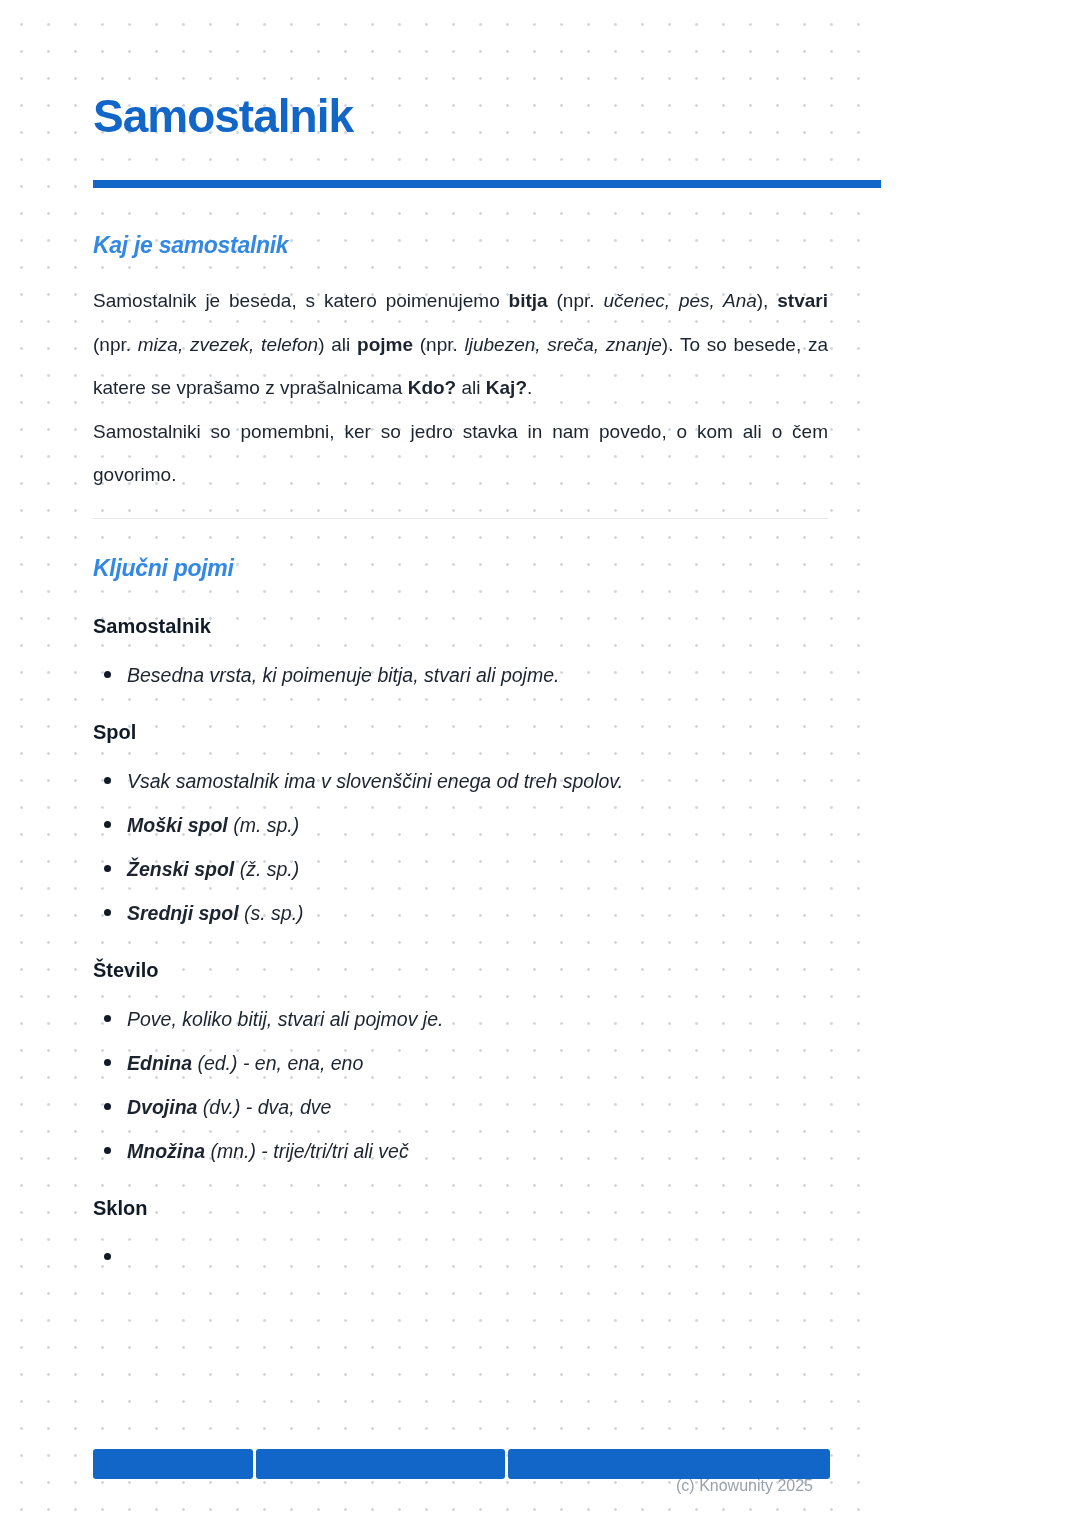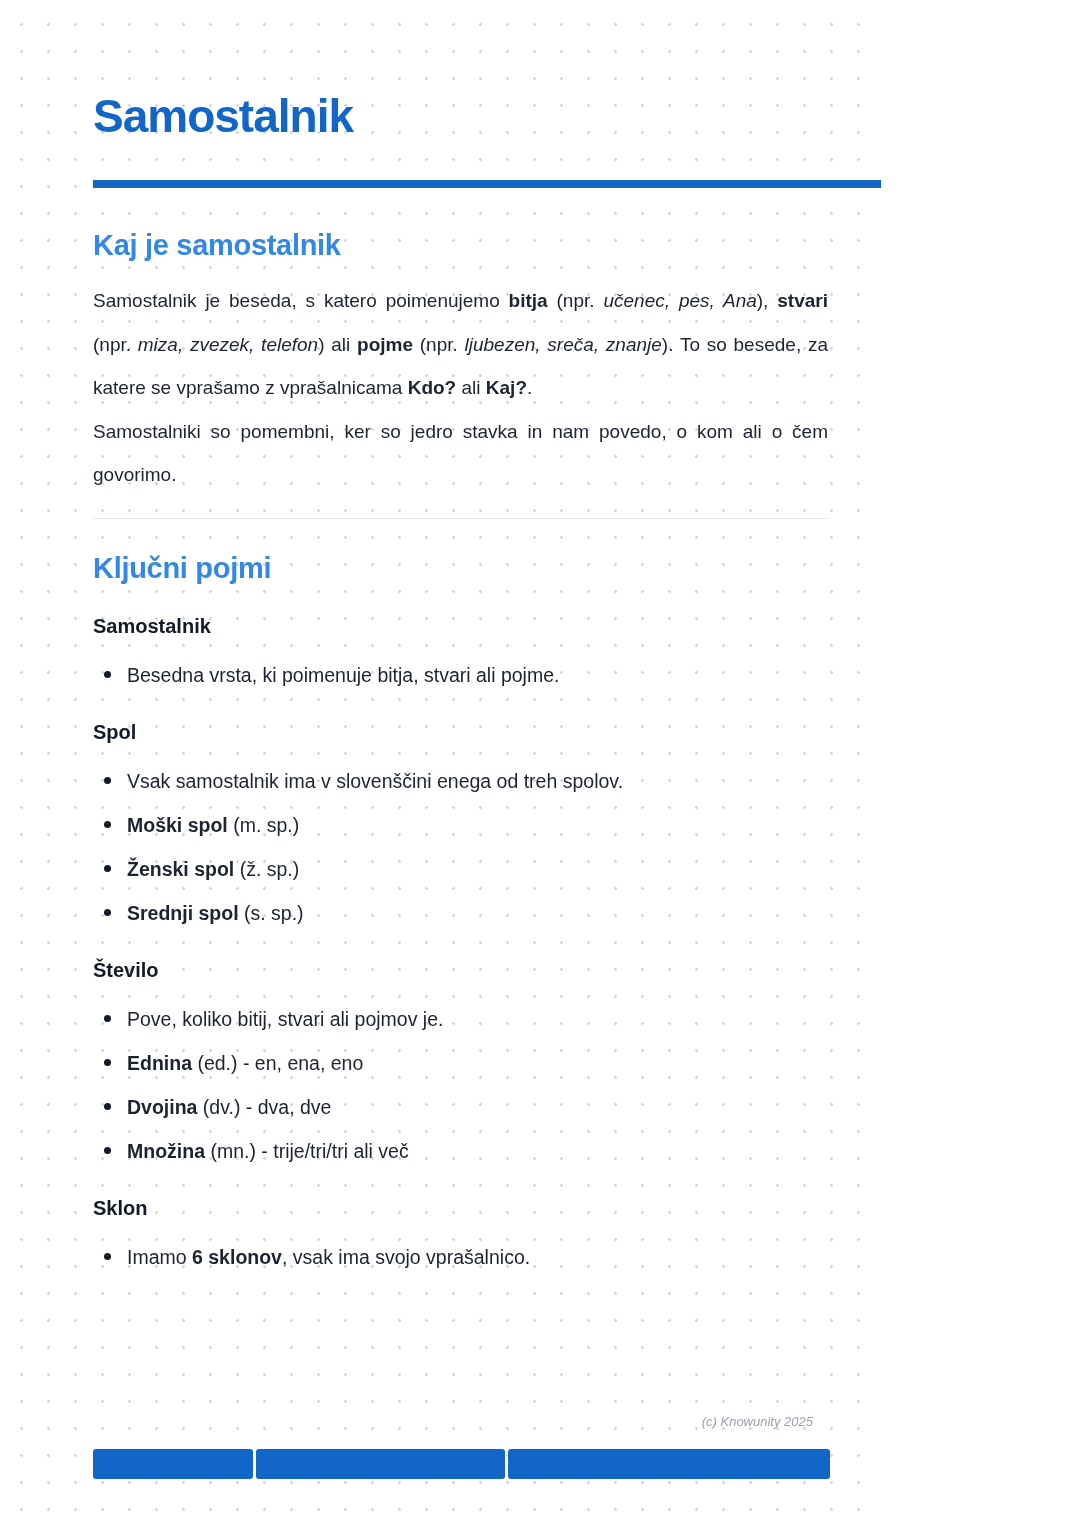--- a/index.html
+++ b/index.html
@@ -45,25 +45,26 @@
     letter-spacing: -1px;
     color: var(--accent, #1166C7);
   }
   .rule {
     margin-top: 37px;
     width: 844px;
     height: 8px;
     background: var(--accent, #1166C7);
   }
   h2.section-heading {
-    font-size: 29px;
+    font-size: 23px;
     line-height: 38px;
     font-weight: 700;
     letter-spacing: -0.3px;
     color: var(--heading, #3288E4);
+    font-style: italic;
   }
   h2.first { margin-top: 38px; }
   h2.second { margin-top: 30px; }
   p.para {
     font-size: 19px;
     line-height: 43.5px;
     text-align: justify;
     color: #1c2430;
   }
   p.para:first-of-type { margin-top: 15px; }
@@ -76,20 +77,21 @@
   h3.subheading {
     margin-top: 25px;
     font-size: 20px;
     line-height: 28px;
     font-weight: 700;
     color: #111b28;
   }
   ul.bullets {
     list-style: none;
     margin-top: 17px;
+    font-style: italic;
   }
   ul.bullets li {
     position: relative;
     padding-left: 34px;
     margin-bottom: 8px;
     font-size: 19.5px;
     line-height: 36px;
     text-align: justify;
     color: #1c2430;
   }
@@ -116,25 +118,24 @@
     background: var(--accent, #1166C7);
     border-radius: 3px;
     height: 100%;
   }
   .seg1 { width: 160px; }
   .seg2 { width: 249px; }
   .seg3 { flex: 1; }
   .copyright {
     position: absolute;
     z-index: 4;
-    top: 1414px;
+    top: 1477px;
     right: 68px;
-    font-size: 13px;
+    font-size: 16px;
     color: #99a1ab;
-    font-style: italic;
   }
 </style>
 </head>
 <body>
 
 <div class="page">
 
   <div class="right-stripe"></div>
 
   <div class="content">
@@ -166,21 +167,21 @@
     <h3 class="subheading">Število</h3>
     <ul class="bullets">
       <li><span class="b-dot"></span><span class="b-text"><span>Pove, koliko bitij, stvari ali pojmov je.</span></span></li>
       <li><span class="b-dot"></span><span class="b-text"><span style="font-weight: 700;">Ednina</span><span> (ed.) - en, ena, eno</span></span></li>
       <li><span class="b-dot"></span><span class="b-text"><span style="font-weight: 700;">Dvojina</span><span> (dv.) - dva, dve</span></span></li>
       <li><span class="b-dot"></span><span class="b-text"><span style="font-weight: 700; margin-top: 16px;">Množina</span><span> (mn.) - trije/tri/tri ali več</span></span></li>
     </ul>
 
     <h3 class="subheading">Sklon</h3>
     <ul class="bullets">
-      <li><span class="b-dot"></span><span class="b-text"><span>Imamo </span><span style="font-weight: 700;">6 sklonov</span><span>, vsak ima svojo vprašalnico.</span></span></li>
+      <li><span class="b-dot"></span></li>
     </ul>
 
   </div>
 
   <div class="footer-bar">
     <div class="seg seg1"></div>
     <div class="seg seg2"></div>
     <div class="seg seg3"></div>
   </div>
 

